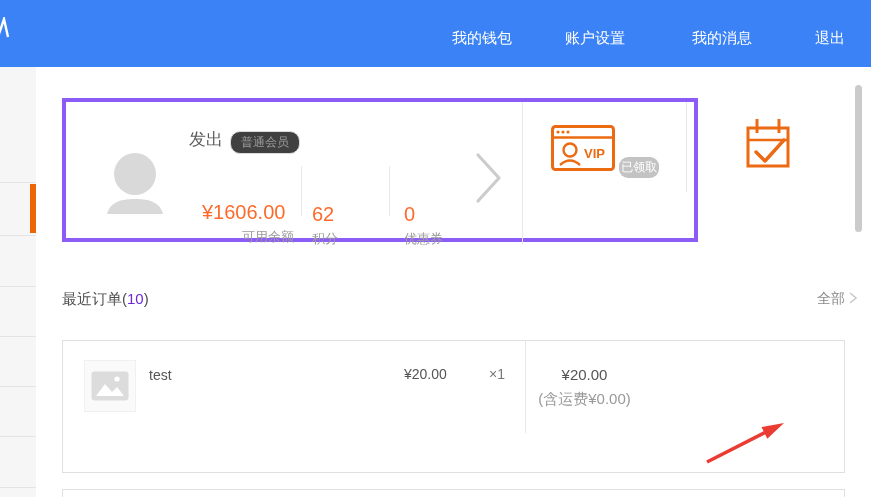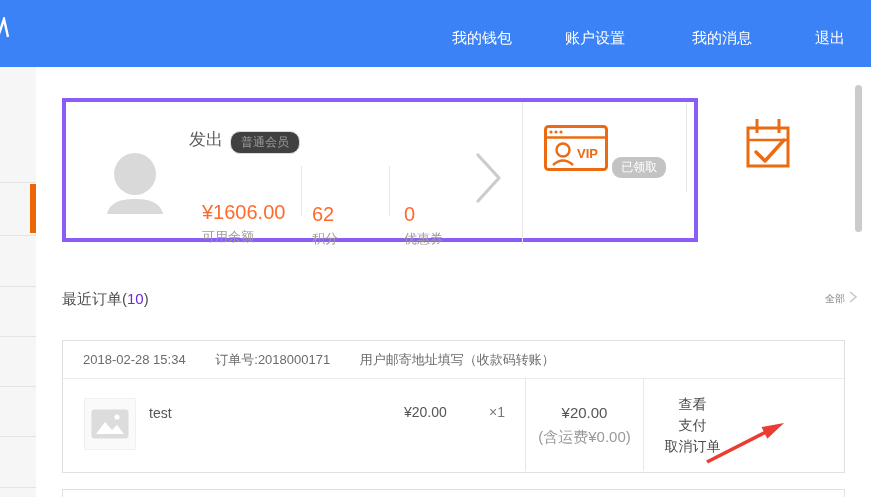--- a/index.html
+++ b/index.html
@@ -48,57 +48,57 @@
   }
   .avatar { position:absolute; left:38px; top:50px; }
   .username { position:absolute; left:123px; top:26px; font-size:17px; color:#595959; }
   .member-badge {
     position:absolute; left:164px; top:29px;
     font-size:12px; color:#9b9b9b;
     border:1px solid #dcdcdc; border-radius:10px; padding:2px 10px;
     background:#404040; white-space:nowrap;
   }
   .stat-value { font-size:20px; color:#ff6a2c; line-height:21px;margin-top:32px; }
-  .stat-label { font-size:13px; color:#9b9b9b; margin-top:5px; }
+  .stat-label { font-size:13px; color:#9b9b9b; margin-top:5px;text-align:right; }
   .stat-balance { position:absolute; left:136px; top:68px; width:92px; }
   .stat-balance .stat-value { word-break:break-all; }
   .stat-points  { position:absolute; left:246px; top:70px; }
   .stat-coupons { position:absolute; left:338px; top:70px; }
   .stat-divider {
     position:absolute; top:64px; width:1px; height:50px; background:#e8e8e8;
   }
   .sd1 { left:235px; } .sd2 { left:323px; }
   .card-chevron { position:absolute; left:408px; top:50px; }
   .vdiv-1 { position:absolute; left:456px; top:0; width:1px; height:142px; background:#e8e8e8; }
   .vdiv-2 { position:absolute; left:620px; top:0; width:1px; height:90px; background:#e8e8e8; }
   .vip-cell {
     position:absolute; left:458px; top:0; width:162px; height:142px;
     text-align:center;
   }
   .vip-icon { margin-top:23px; }
   .vip-title { font-size:14px; color:#8a8a8a; margin-top:9px; white-space:nowrap; }
   .vip-badge {
     display:inline-block; margin-top:24px;
     background:#c3c3c3; color:#fff; font-size:12px;
-    padding:2px 9px; border-radius:9px;
+    padding:2px 2px; border-radius:9px;
   }
   .calendar-cell {
     position:absolute; left:621px; top:0; width:161px; height:142px;
     text-align:center;
   }
   .calendar-icon { margin-top:14px; }
 
   
   .orders-head {
     position:absolute; left:62px; top:290px; width:796px; height:20px;
   }
   .orders-title { float:left; font-size:15px; color:#4f4f4f; }
   .orders-count { color:#6d28d9; }
   .orders-all {
-    float:right; font-size:10px; color:#8a8a8a; cursor:pointer;
+    float:right; font-size:14px; color:#8a8a8a; cursor:pointer;
   }
   .orders-all svg { vertical-align:-2px; margin-left:3px; }
 
   
   .order-card {
     position:absolute; left:62px; top:340px; width:783px; height:133px;
     background:#fff; border:1px solid #e0e0e0;
   }
   .order-head {
     height:38px; line-height:38px; padding-left:20px;
@@ -230,47 +230,37 @@
     <span>最近订单(</span><span class="orders-count">10</span><span>)</span>
   </div>
   <div class="orders-all">
     <span>全部</span><svg width="10" height="14" viewBox="0 0 10 14">
         <polyline points="2,2 8,7 2,12" fill="none" stroke="#c9c9c9" stroke-width="1.6"></polyline>
       </svg>
   </div>
 </div>
 
 <div class="order-card">
-  <div class="order-head">
-    <span>2018-02-28 15:34</span>
-    <span>订单号:2018000171</span>
-    <span>用户邮寄地址填写（收款码转账）</span>
-  </div>
   <div class="order-body">
     <div class="col-item">
       <div class="thumb">
         <svg width="38" height="30" viewBox="0 0 38 30">
           <rect x="0.5" y="0.5" width="37" height="29" rx="3" fill="#dcdcdc"></rect>
           <path d="M5,25 L14,13 L21,21 L26,16 L33,25 Z" fill="#ffffff"></path>
           <circle cx="26" cy="8" r="2.6" fill="#ffffff"></circle>
         </svg>
       </div>
       <div class="item-name">test</div>
       <div class="item-price">¥20.00</div>
       <div class="item-qty">×1</div>
     </div>
     <div class="col-total">
       <div class="total-price">¥20.00</div>
       <div class="total-note">(含运费¥0.00)</div>
     </div>
-    <div class="col-actions">
-      <div class="action-link">查看</div>
-      <div class="action-link">支付</div>
-      <div class="action-link">取消订单</div>
-    </div>
   </div>
 </div>
 
 <div class="next-card"></div>
 
 <div class="scroll-thumb"></div>
 
 <svg class="pointer-arrow" width="110" height="62" viewBox="0 0 110 62">
   <line x1="17" y1="54" x2="76" y2="24" stroke="#ea3c33" stroke-width="3.6"></line>
   <polygon points="94,15 77.3,30.7 71.5,19.1" fill="#ea3c33"></polygon>

